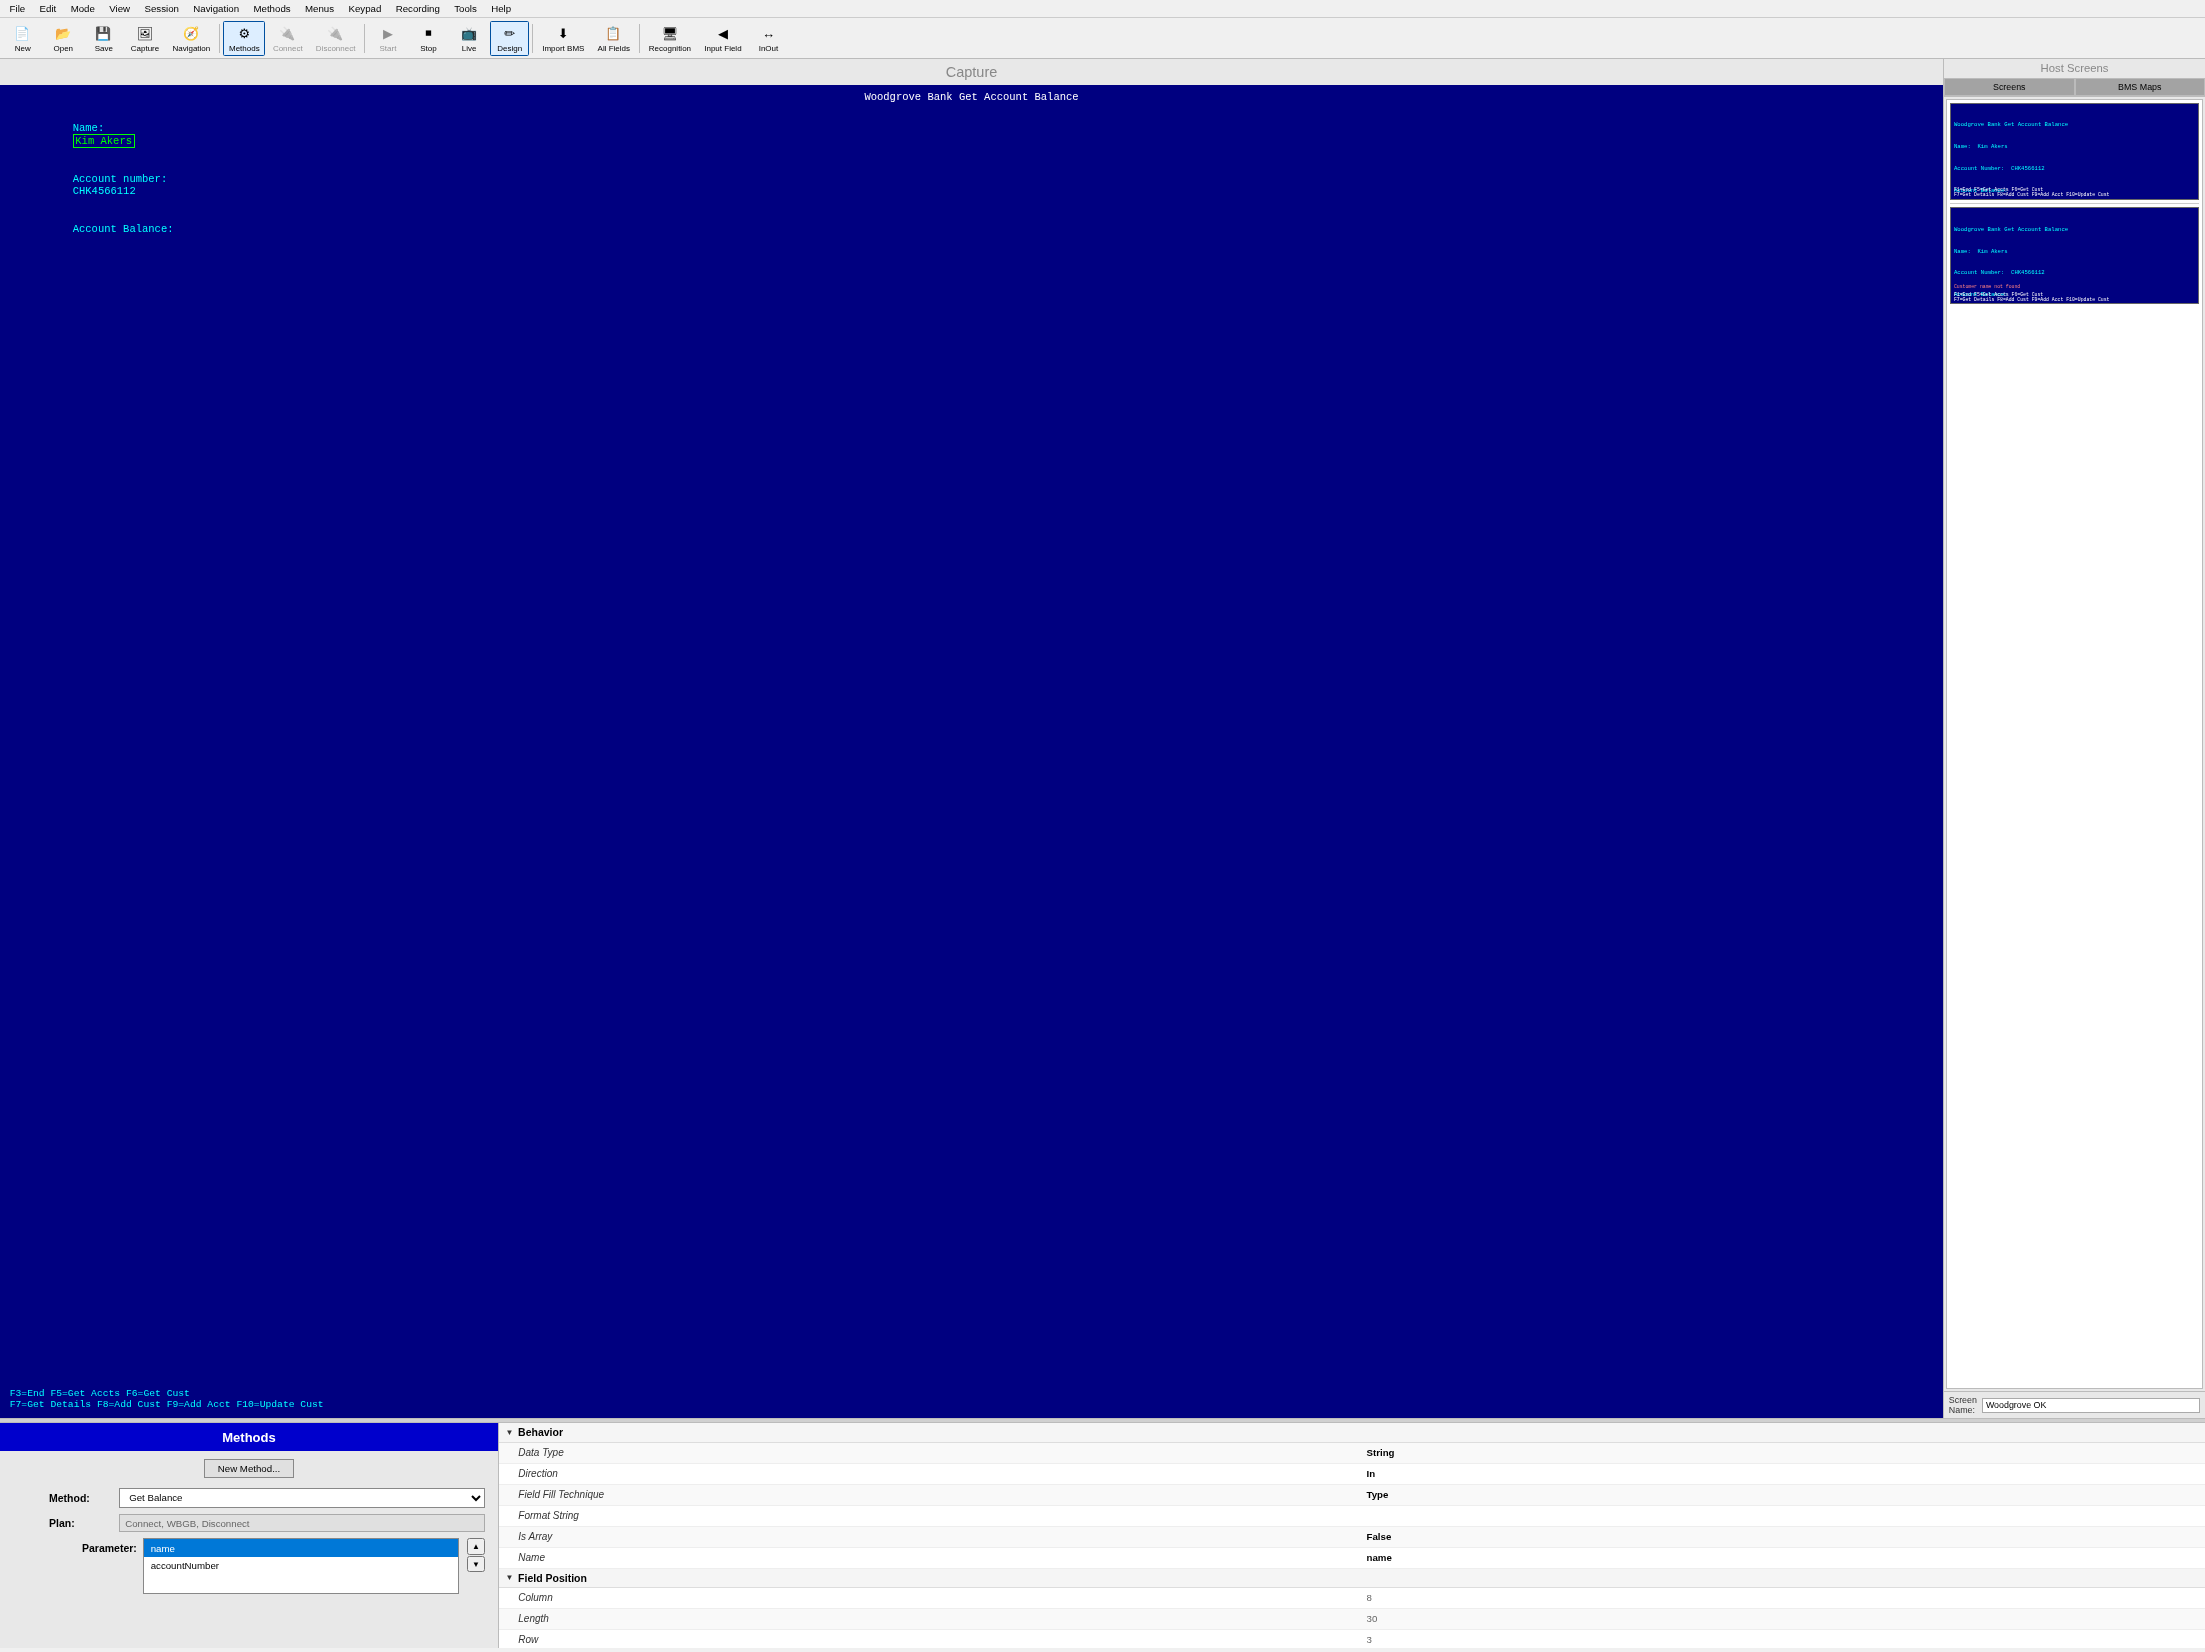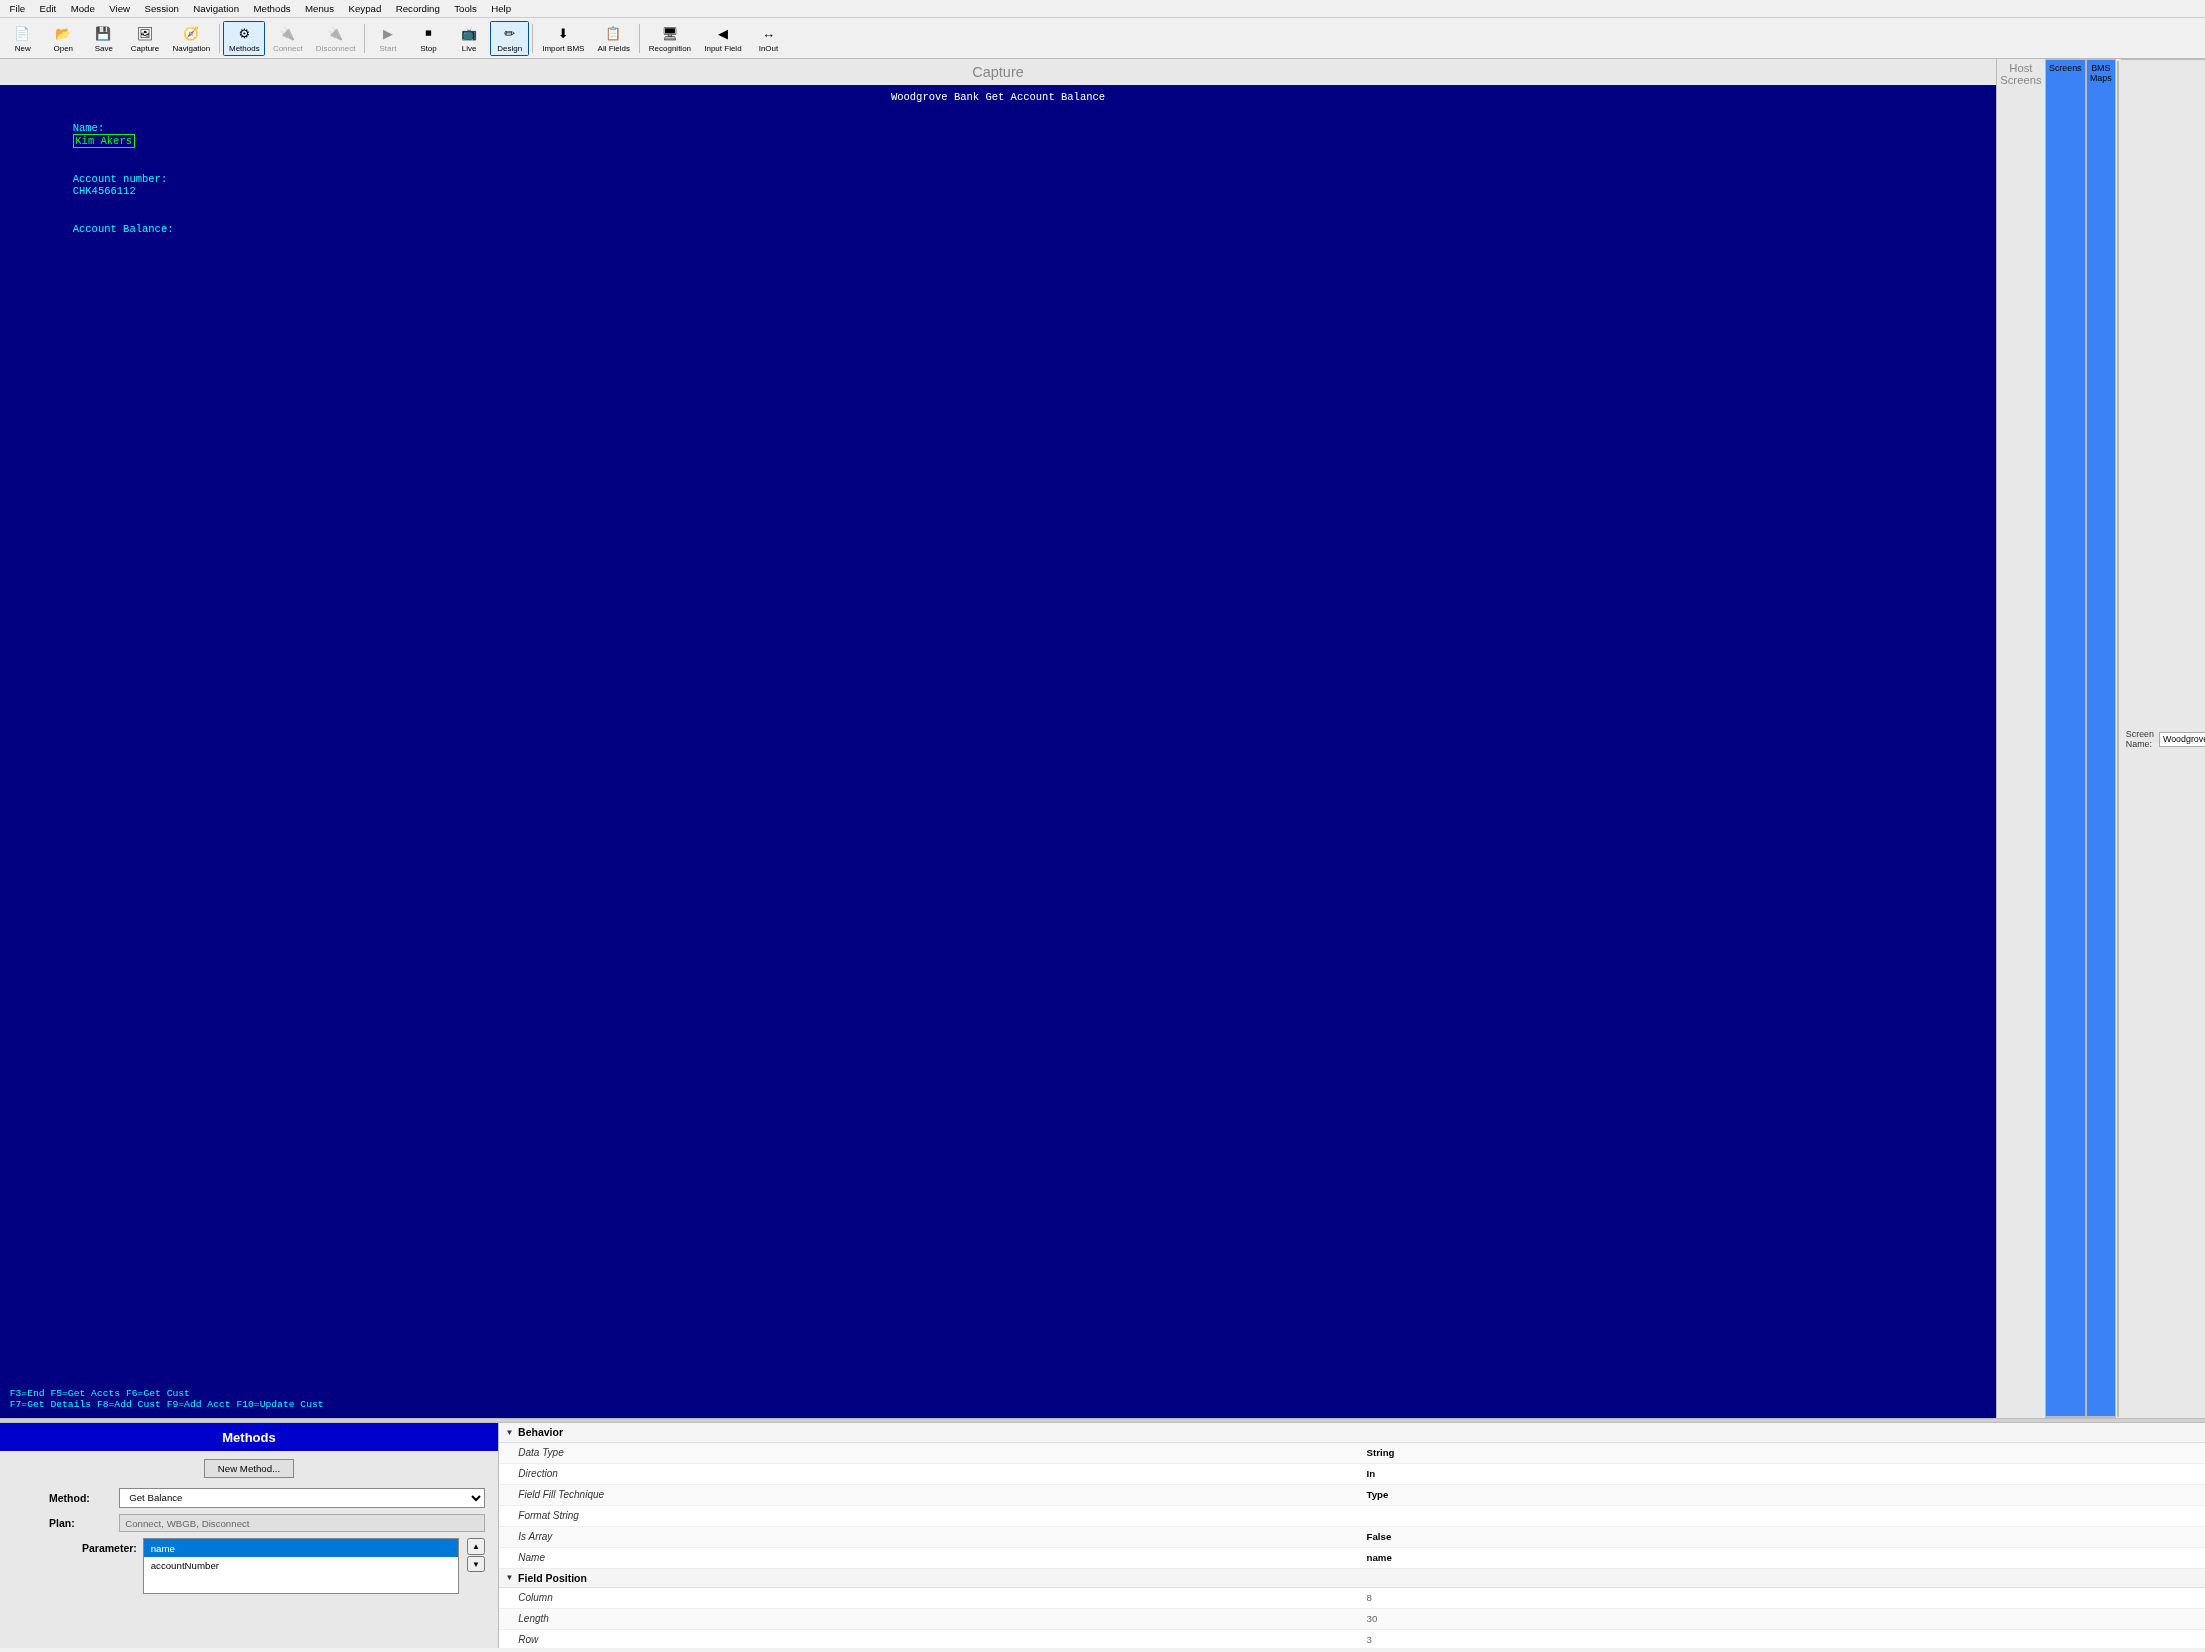--- a/index.html
+++ b/index.html
@@ -114,41 +114,41 @@
     .term-fn-keys {
       position: absolute;
       bottom: 8px;
       left: 9.7px;
       color: #00ffff;
       font-size: 9.7px;
     }
 
     
     #host-screens-panel {
-      width: 208px;
+      width: 261px;
       background: #e8e8e8;
       display: flex;
-      flex-direction: row;
+      flex-direction: column;
     }
     #host-screens-header {
       text-align: center;
       color: #888;
       font-size: 11.3px;
       padding: 3.2px;
     }
     #host-screens-tabs {
       display: flex;
       border-bottom: 0.8px solid #bbb;
     }
     .hs-tab {
       flex: 1;
       text-align: center;
       padding: 3.2px;
       border: 0.8px solid #bbb;
-      background: #3b82f6;
+      background: #a3a3a3;
       cursor: pointer;
       font-size: 8.9px;
     }
     #host-screens-content {
       flex: 1;
       overflow-y: auto;
       background: #fff;
       border: 0.8px solid #bbb;
       margin: 1.6px;
     }

